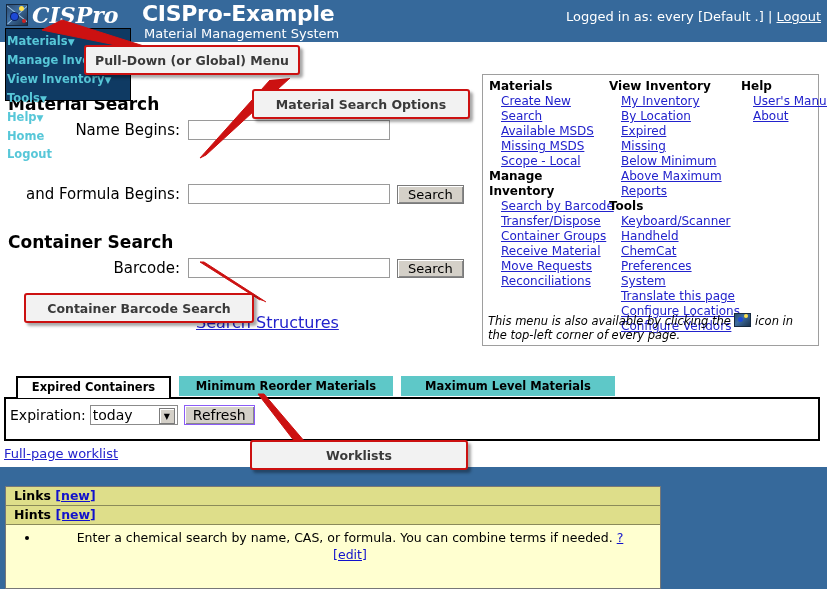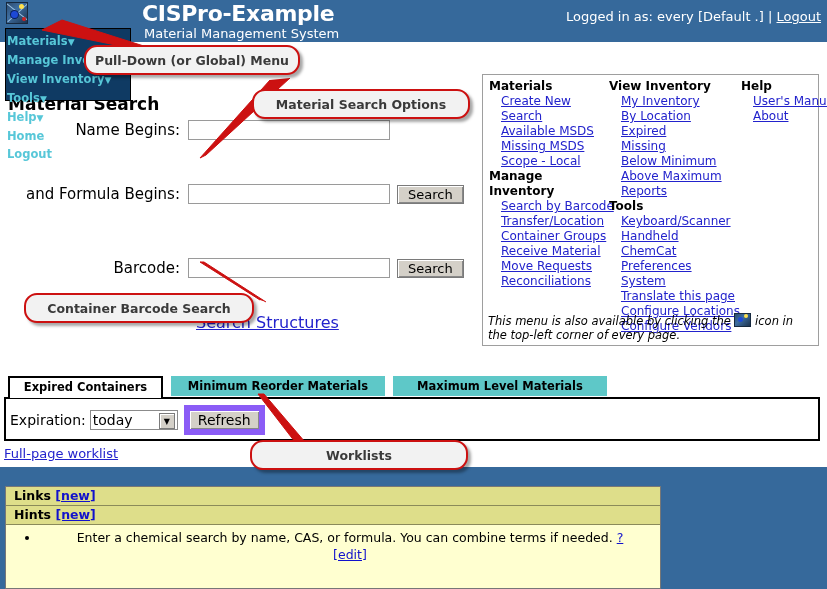--- a/index.html
+++ b/index.html
@@ -138,21 +138,21 @@
     border: 1px solid #16293f; position: relative;
   }
   #menu-note .inline-ico .b { position:absolute; left:3px; top:3px; width:5px; height:5px; border-radius:50%; background:#1d49d6;}
   #menu-note .inline-ico .y { position:absolute; left:9px; top:0px; width:4px; height:4px; border-radius:50%; background:#ffe14d;}
 
   
   #worklist-area {
     position: absolute; left: 0; top: 367px; width: 827px; height: 100px;
     background: #ffffff;
   }
-  #tabs { position: absolute; left: 8px; top: 9px; display: flex; }
+  #tabs { position: absolute; left: 16px; top: 9px; display: flex; }
   .tab {
     height: 20px; line-height: 20px; text-align: center;
     font-size: 11.5px; font-weight: bold;
     box-sizing: border-box;
   }
   .tab.active { background:#ffffff; border: 2px solid #000; border-bottom: none;
                 width: 155px; position: relative; z-index: 3; height: 22px; line-height:19px;}
   .tab.inactive { background:#5ec8c8; border: none; margin-left: 8px; width: 214px; color:#000;}
   #worklist-panel {
     position: absolute; left: 4px; top: 30px; width: 816px; height: 44px;
@@ -172,21 +172,21 @@
   }
   #expiration-wrap { position: relative; }
   #expiration-arrow {
     position: absolute; right: 3px; top: 3px; width: 14px; height: 14px;
     background: #d4d0c8; border: 1px solid #7b7b7b;
     box-shadow: inset 1px 1px 0 #fff;
     display: flex; align-items: center; justify-content: center;
     font-size: 8px; pointer-events: none; color:#000;
   }
   #refresh-button {
-    margin-left: 6px; background:#d4d0c8; border:6px solid #8b5cf6;
+    margin-left: 6px; background:#d4d0c8; border:1px solid #8b5cf6;
     box-shadow: inset 1px 1px 0 #ffffff, inset -1px -1px 0 #888888;
     font-size:14px; padding: 1px 8px; cursor:pointer; color:#000;
     font-family: "DejaVu Sans", "Liberation Sans", sans-serif;
   }
   #fullpage-worklist {
     position: absolute; left: 4px; top: 79px;
     font-size: 13px; color:#2222cc; text-decoration: underline;
   }
 
   
@@ -205,41 +205,42 @@
     margin: 4px 0 0 0; padding-left: 34px; font-size: 12.5px; line-height: 17px;
   }
   #hints-list li { list-style: disc; text-align: center; }
   #hints-list a { color: #1111cc; text-decoration: underline; }
 
   
   .callout {
     position: absolute; z-index: 60;
     background: #f2f2f2;
     border: 2px solid #cc1111;
-    border-radius: 13px;
+    border-radius: 3px;
     box-shadow: 3px 3px 3px rgba(0,0,0,0.35);
     color: #3a3a3a; font-weight: bold; font-size: 12.5px;
     display: flex; align-items: center; justify-content: center;
     text-align: center;
   }
 
   svg.leaders { position: absolute; left:0; top:0; width: 827px; height: 589px; z-index: 50; pointer-events: none; }
 </style>
 </head>
 <body>
 
 <div id="header">
   <div id="logo-block">
     <div id="logo-icon">
       <div class="ln1"></div>
         <div class="ln2"></div>
       <div class="dotblue"></div>
         <div class="dotyellow"></div>
         <div class="dotred"></div>
     </div>
+    <div id="logo-text">CISPro</div>
   </div>
   <div id="app-title">CISPro-Example</div>
   <div id="app-subtitle">Material Management System</div>
   <div id="login-info">
     <span>Logged in as: every [Default .] |</span>
     <a href="#">Logout</a>
   </div>
 </div>
 
 <div id="content">
@@ -251,20 +252,21 @@
     <input class="txt" type="text" value="" style="">
   </div>
 
 
   <div class="form-row" style="left:8px; top:142px;">
     <div class="form-label">and Formula Begins:</div>
     <input class="txt" type="text" value="" style="">
     <button class="btn">Search</button>
   </div>
 
+  <div id="container-search-heading">Container Search</div>
 
   <div class="form-row" style="left:8px; top:216px;">
     <div class="form-label">Barcode:</div>
     <input class="txt" type="text" value="" style="">
     <button class="btn">Search</button>
   </div>
 
   <a id="search-structures" href="#">Search Structures</a>
 
   <div id="menu-panel">
@@ -272,21 +274,21 @@
 
       <div class="menu-col c1">
         <div class="menu-head">Materials</div>
         <a class="menu-link" href="#">Create New</a>
         <a class="menu-link" href="#">Search</a>
         <a class="menu-link" href="#">Available MSDS</a>
         <a class="menu-link" href="#">Missing MSDS</a>
         <a class="menu-link" href="#">Scope - Local</a>
         <div class="menu-head">Manage Inventory</div>
         <a class="menu-link" href="#">Search by Barcode</a>
-        <a class="menu-link" href="#">Transfer/Location</a>
+        <a class="menu-link" href="#">Transfer/Dispose</a>
         <a class="menu-link" href="#">Container Groups</a>
         <a class="menu-link" href="#">Receive Material</a>
         <a class="menu-link" href="#">Move Requests</a>
         <a class="menu-link" href="#">Reconciliations</a>
       </div>
 
       <div class="menu-col c2">
         <div class="menu-head">View Inventory</div>
         <a class="menu-link" href="#">My Inventory</a>
         <a class="menu-link" href="#">By Location</a>

